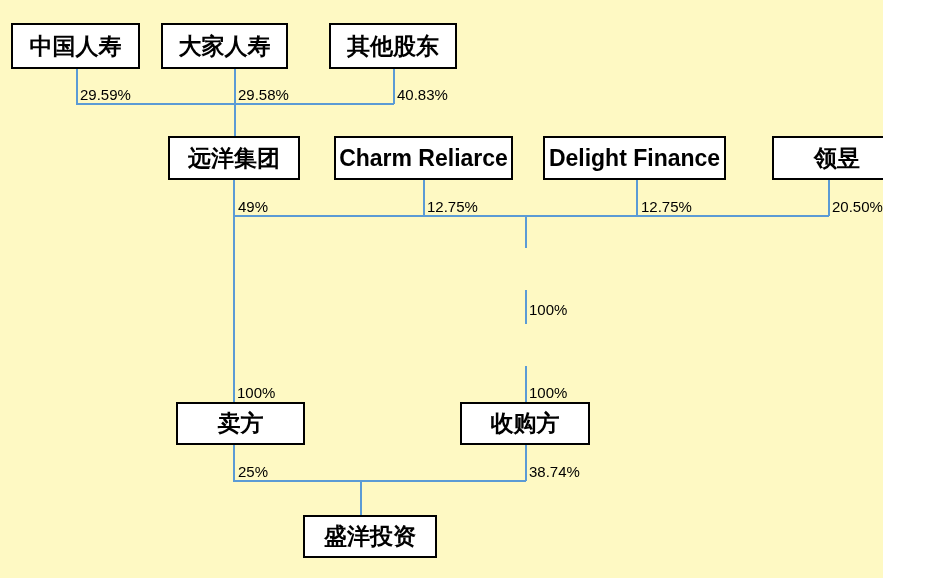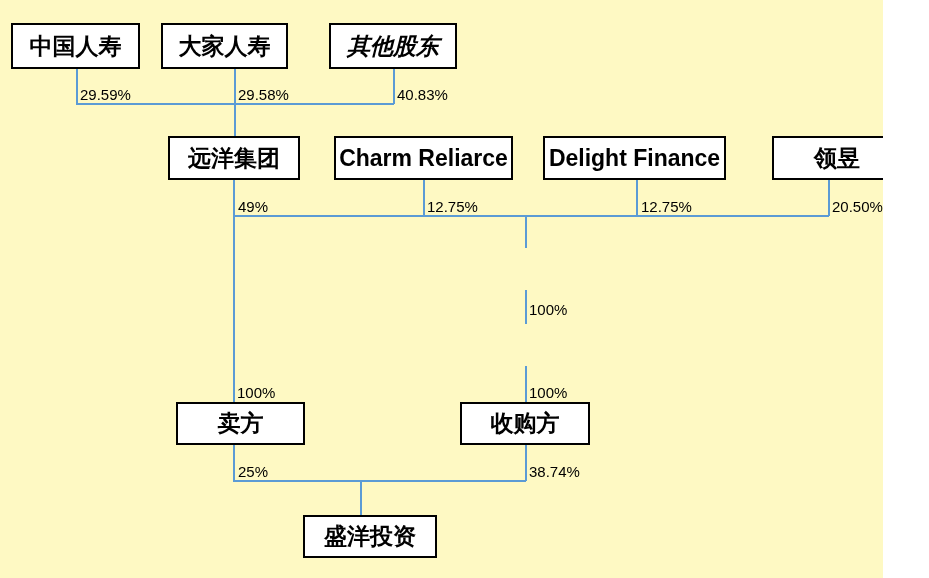--- a/index.html
+++ b/index.html
@@ -72,21 +72,21 @@
   <div class="line vline" style="left:525px;top:445px;height:36px;"></div>
   <div class="line hline" style="left:233px;top:480px;width:293px;"></div>
   <div class="line vline" style="left:360px;top:480px;height:35px;"></div>
 
   <div class="node" style="left:11px;top:23px;width:129px;height:46px;">
     <span>中国人寿</span>
   </div>
   <div class="node" style="left:161px;top:23px;width:127px;height:46px;">
     <span>大家人寿</span>
   </div>
-  <div class="node" style="left:329px;top:23px;width:128px;height:46px;font-style:italic;">
+  <div class="node" style="left:329px;top:23px;width:128px;height:46px;">
     <span>其他股东</span>
   </div>
 
   <div class="node" style="left:168px;top:136px;width:132px;height:44px;">
     <span>远洋集团</span>
   </div>
   <div class="node en" style="left:334px;top:136px;width:179px;height:44px;">
     <span>Charm Reliarce</span>
   </div>
   <div class="node en" style="left:543px;top:136px;width:183px;height:44px;">

